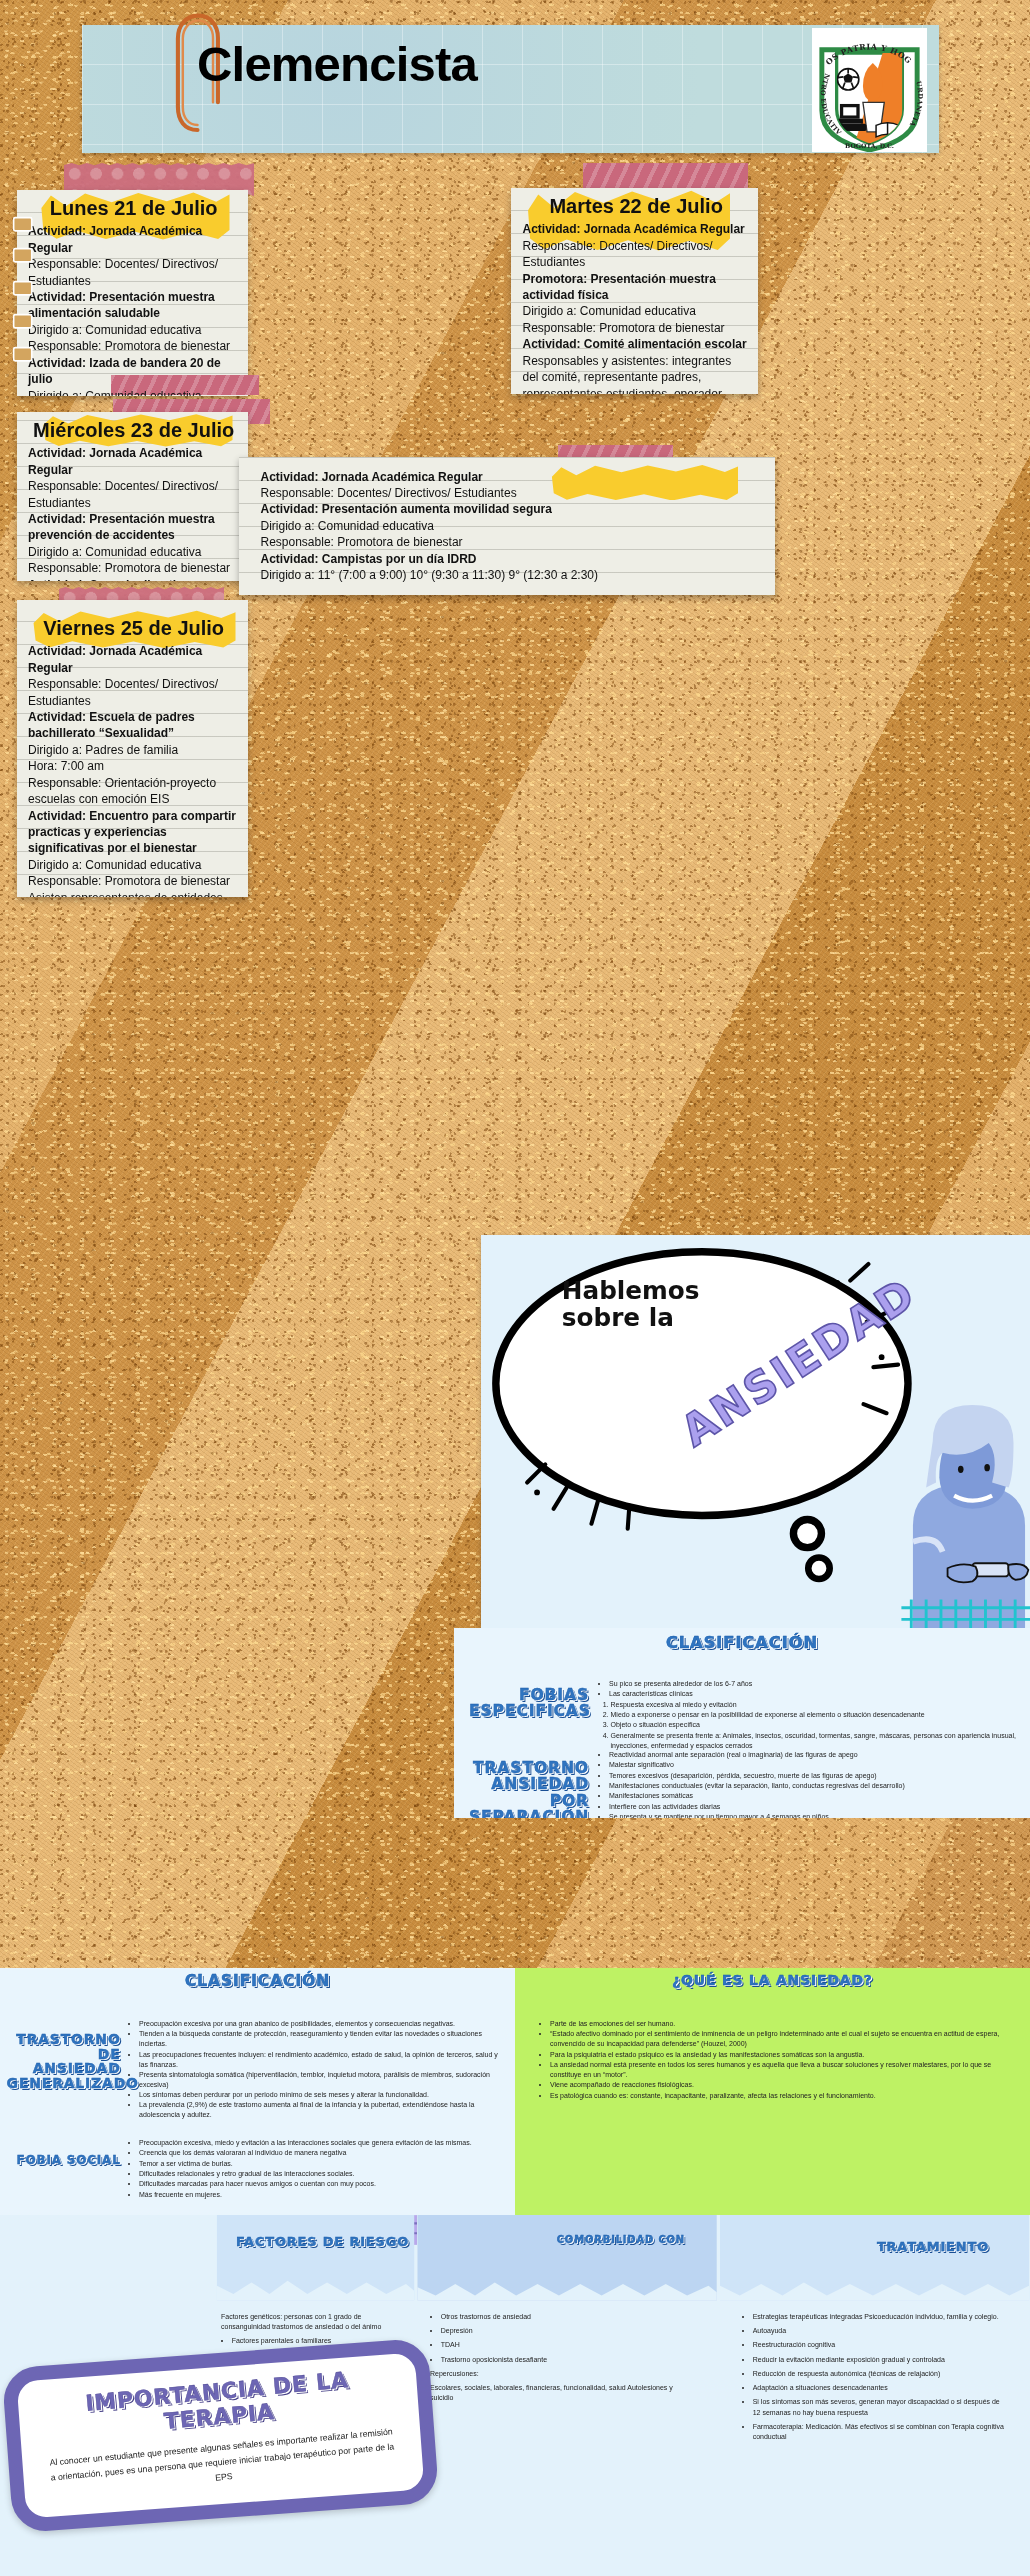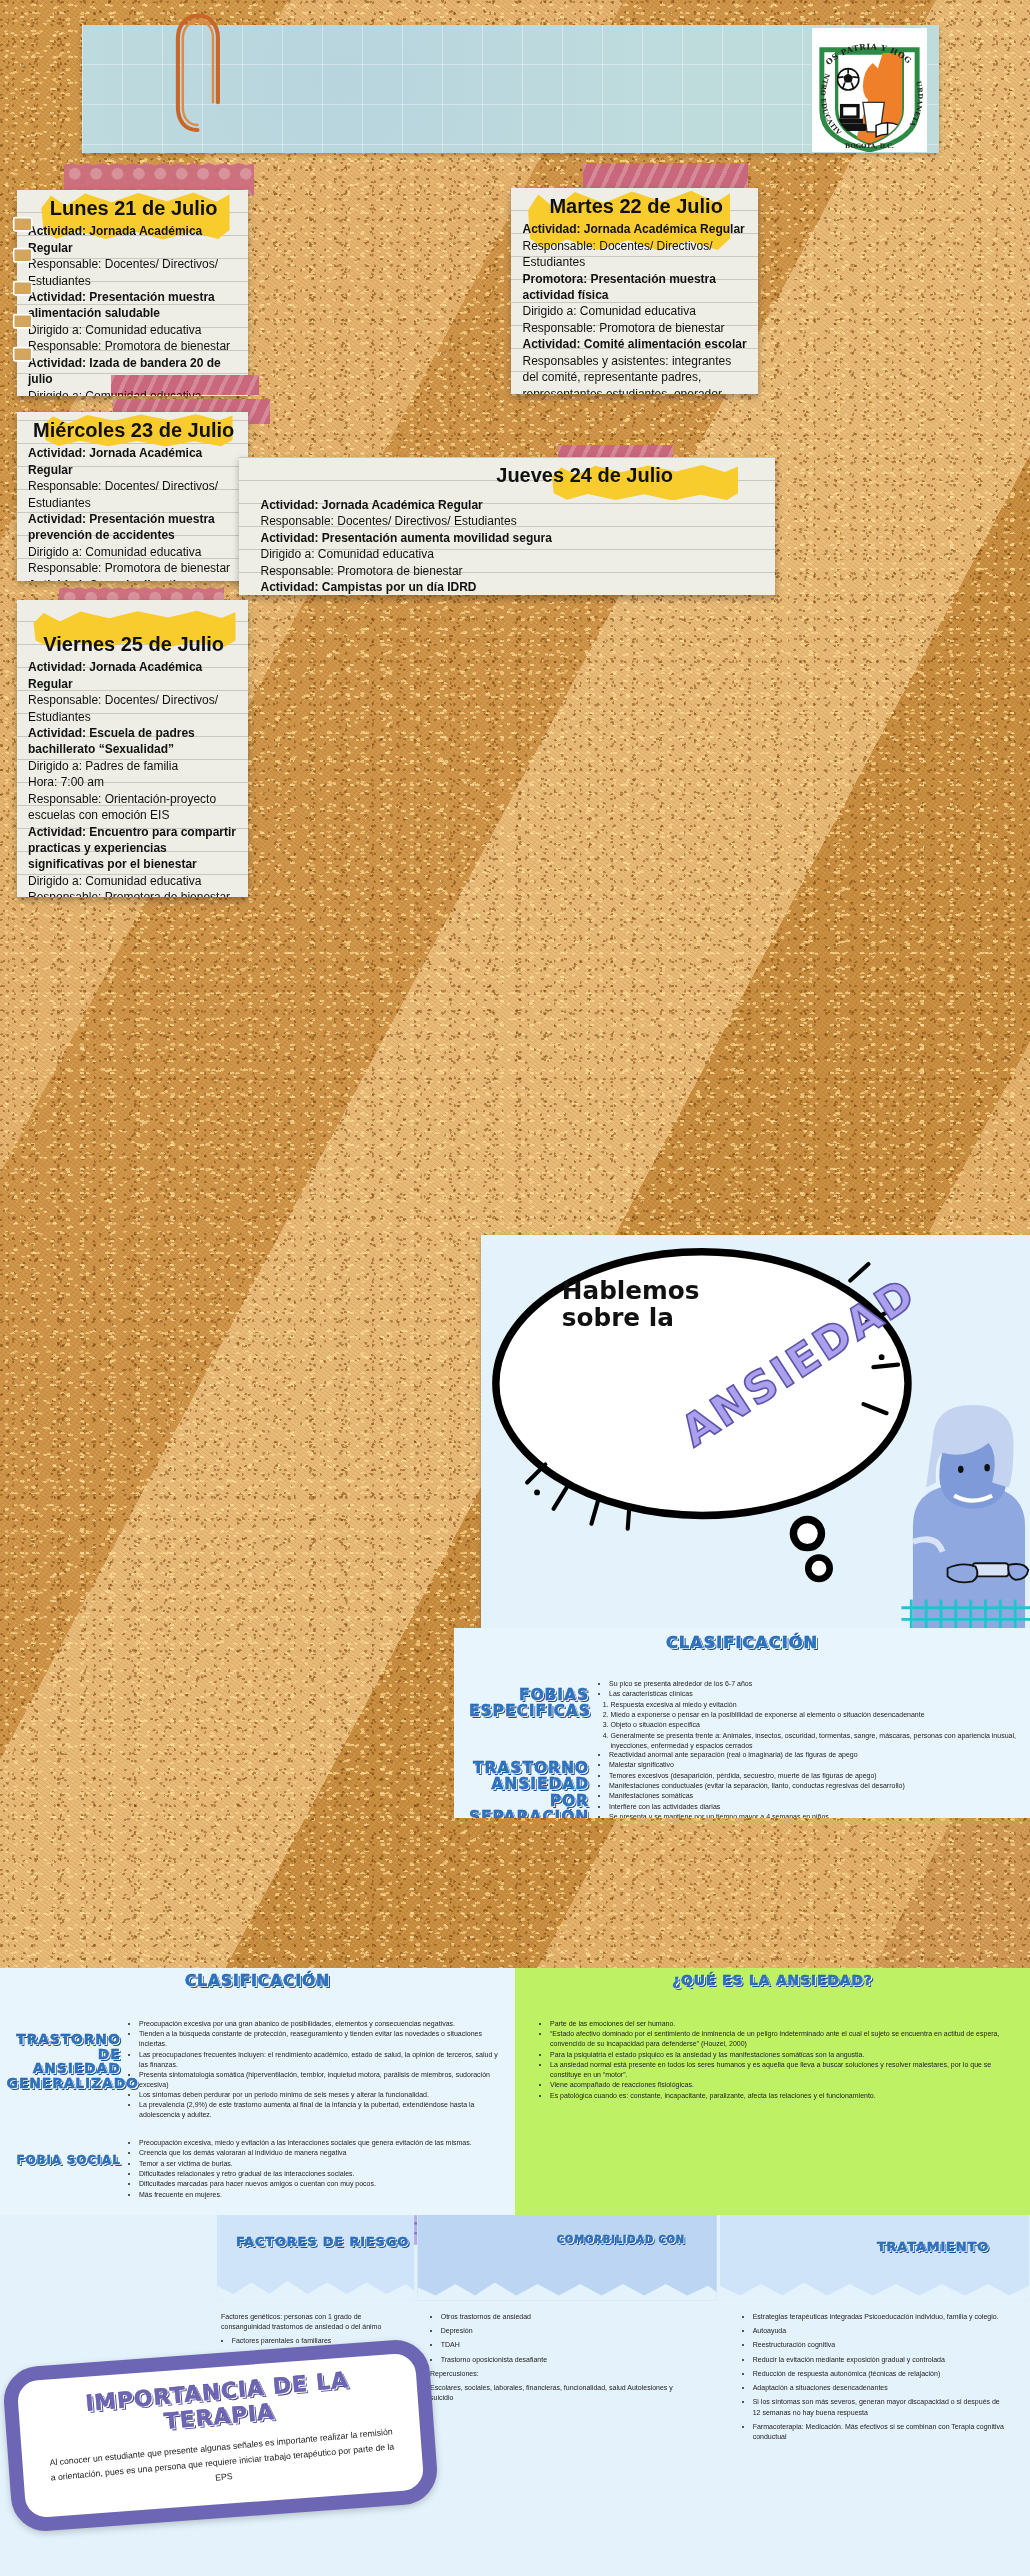--- a/index.html
+++ b/index.html
@@ -179,20 +179,21 @@
 <div id="cork"></div>
 
 <div class="lyr" id="titlecard">
 
   <svg id="paperclip" viewBox="0 0 60 150">
     <path d="M30 146 C14 146 6 134 6 118 L6 34 C6 18 16 6 31 6 C46 6 55 18 55 33 L55 112" fill="none" stroke="#c9672a" stroke-width="5" stroke-linecap="round"></path>
     <path d="M30 140 C19 140 12 131 12 118 L12 34 C12 22 20 12 31 12 C42 12 49 22 49 33 L49 112" fill="none" stroke="#e08a4a" stroke-width="3" stroke-linecap="round"></path>
   </svg>
 
   <div id="title-text">
+    <div>Clemencista</div>
   </div>
 
   <div id="crest">
     <svg viewBox="0 0 140 150" width="115" height="124">
       <defs>
         <path id="arcTop" d="M22 44 A60 46 0 0 1 118 44"></path>
         <path id="arcL" d="M18 52 A58 62 0 0 0 30 128"></path>
         <path id="arcR" d="M122 52 A58 62 0 0 1 110 128"></path>
         <clipPath id="shieldClip">
           <path d="M30 30 L110 30 L110 98 Q110 126 70 140 Q30 126 30 98 Z"></path>
@@ -291,36 +292,35 @@
       <div class="lineitem"><b>Actividad: Presentación muestra prevención de accidentes</b></div>
       <div class="lineitem">Dirigido a: Comunidad educativa</div>
       <div class="lineitem">Responsable: Promotora de bienestar</div>
       <div class="lineitem"><b>Actividad: Consejo directivo</b></div>
     </div>
 </div>
 
 <div class="lyr tape tape-stripe" style="left:558px;top:445px;width:115px;height:33px;"></div>
 <div class="lyr daycard" id="card-jueves" style="left:239px;top:457px;width:536px;height:138px;">
   <div class="hl swoosh" style="left:311px;top:7.4px;width:188px;height:36px;"></div>
-  <div class="daytitle" style="padding-left:152px;">Jueves 24 de Julio</div>
   <div id="lines-jueves" style="padding-left:10px;padding-top:6.6px;">
       <div class="lineitem"><b>Actividad: Jornada Académica Regular</b></div>
       <div class="lineitem">Responsable: Docentes/ Directivos/ Estudiantes</div>
       <div class="lineitem"><b>Actividad: Presentación aumenta movilidad segura</b></div>
       <div class="lineitem">Dirigido a: Comunidad educativa</div>
       <div class="lineitem">Responsable: Promotora de bienestar</div>
       <div class="lineitem"><b>Actividad: Campistas por un día IDRD</b></div>
       <div class="lineitem">Dirigido a: 11° (7:00 a 9:00) 10° (9:30 a 11:30) 9° (12:30 a 2:30)</div>
     </div>
 </div>
 
 <div class="lyr tape tape-pink" style="left:59px;top:587px;width:165px;"></div>
 <div class="lyr daycard" id="card-viernes" style="left:16.5px;top:600px;width:231px;height:297px;">
   <div class="hl swoosh" style="left:15px;top:10px;width:204px;height:38px;"></div>
-  <div class="daytitle" style="margin-top:26px;">Viernes 25 de Julio</div>
+  <div class="daytitle" style="margin-top:10px;">Viernes 25 de Julio</div>
   <div id="lines-viernes">
       <div class="lineitem"><b>Actividad: Jornada Académica Regular</b></div>
       <div class="lineitem">Responsable: Docentes/ Directivos/ Estudiantes</div>
       <div class="lineitem"><b>Actividad: Escuela de padres bachillerato “Sexualidad”</b></div>
       <div class="lineitem">Dirigido a: Padres de familia</div>
       <div class="lineitem">Hora: 7:00 am</div>
       <div class="lineitem">Responsable: Orientación-proyecto escuelas con emoción EIS</div>
       <div class="lineitem"><b>Actividad: Encuentro para compartir practicas y experiencias significativas por el bienestar</b></div>
       <div class="lineitem">Dirigido a: Comunidad educativa</div>
       <div class="lineitem">Responsable: Promotora de bienestar</div>

